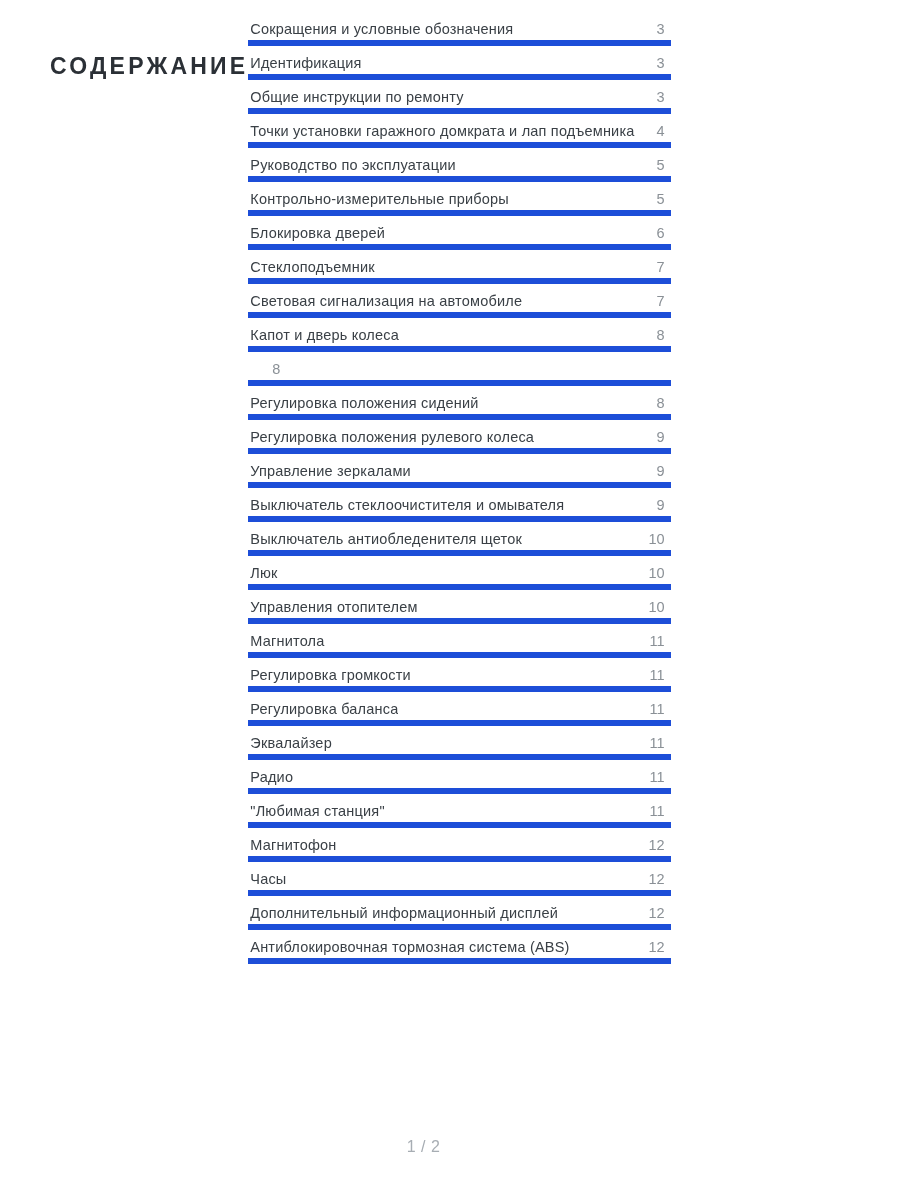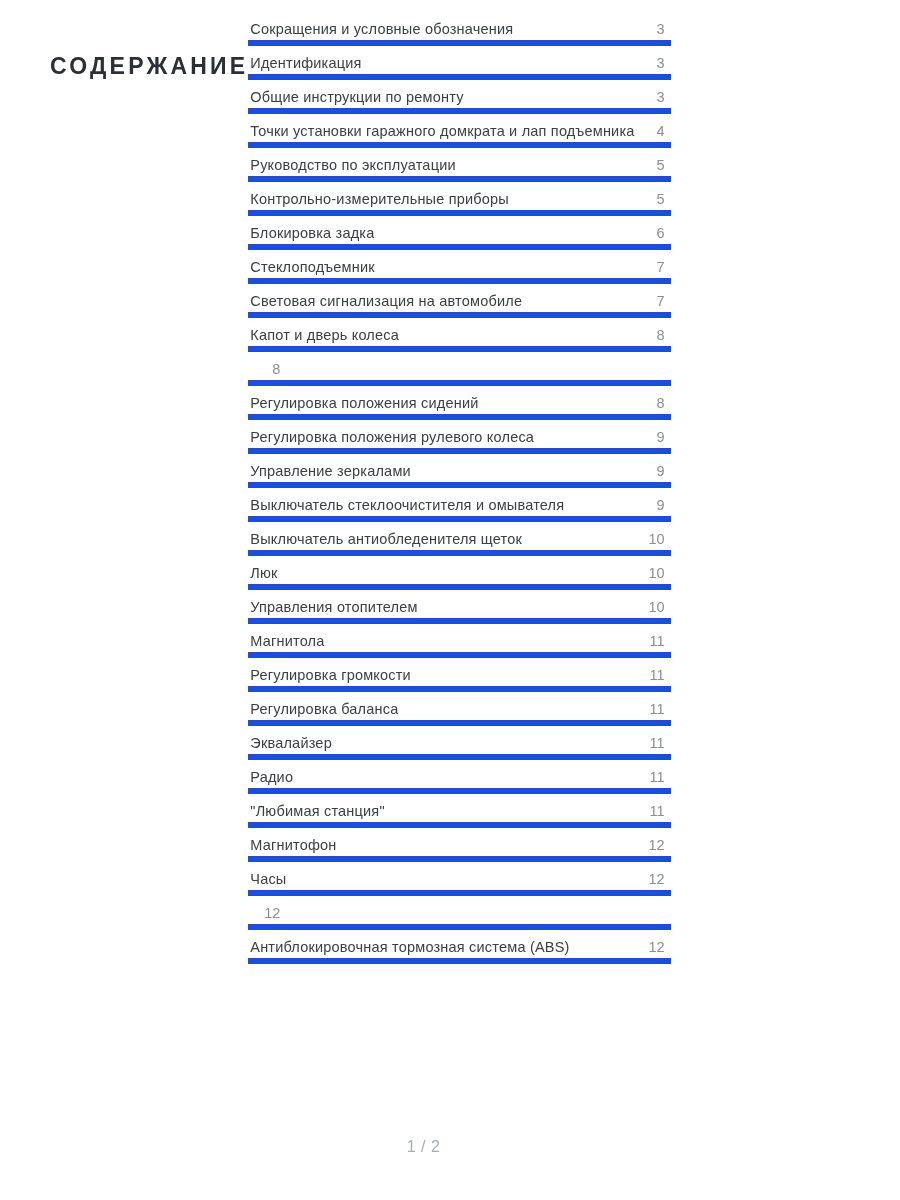--- a/index.html
+++ b/index.html
@@ -110,21 +110,21 @@
       </div>
       <div class="toc-row">
         <span class="toc-label">Руководство по эксплуатации</span>
         <span class="toc-page">5</span>
       </div>
       <div class="toc-row">
         <span class="toc-label">Контрольно-измерительные приборы</span>
         <span class="toc-page">5</span>
       </div>
       <div class="toc-row">
-        <span class="toc-label">Блокировка задка</span>
+        <span class="toc-label">Блокировка дверей</span>
         <span class="toc-page">6</span>
       </div>
       <div class="toc-row">
         <span class="toc-label">Стеклоподъемник</span>
         <span class="toc-page">7</span>
       </div>
       <div class="toc-row">
         <span class="toc-label">Световая сигнализация на автомобиле</span>
         <span class="toc-page">7</span>
       </div>
@@ -189,20 +189,21 @@
       </div>
       <div class="toc-row">
         <span class="toc-label">Магнитофон</span>
         <span class="toc-page">12</span>
       </div>
       <div class="toc-row">
         <span class="toc-label">Часы</span>
         <span class="toc-page">12</span>
       </div>
       <div class="toc-row">
+        <span class="toc-label">Дополнительный информационный дисплей</span>
         <span class="toc-page">12</span>
       </div>
       <div class="toc-row">
         <span class="toc-label">Антиблокировочная тормозная система (ABS)</span>
         <span class="toc-page">12</span>
       </div>
     </div>
 
   <div class="footer">1 / 2</div>
 

